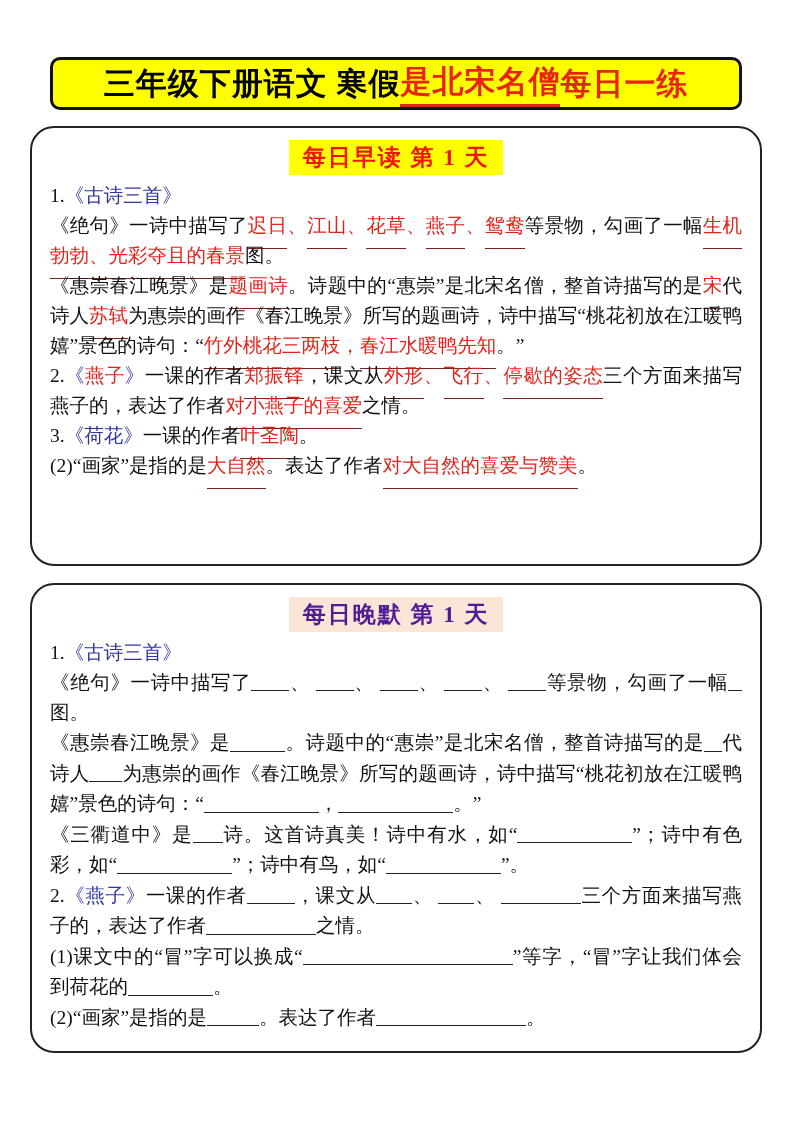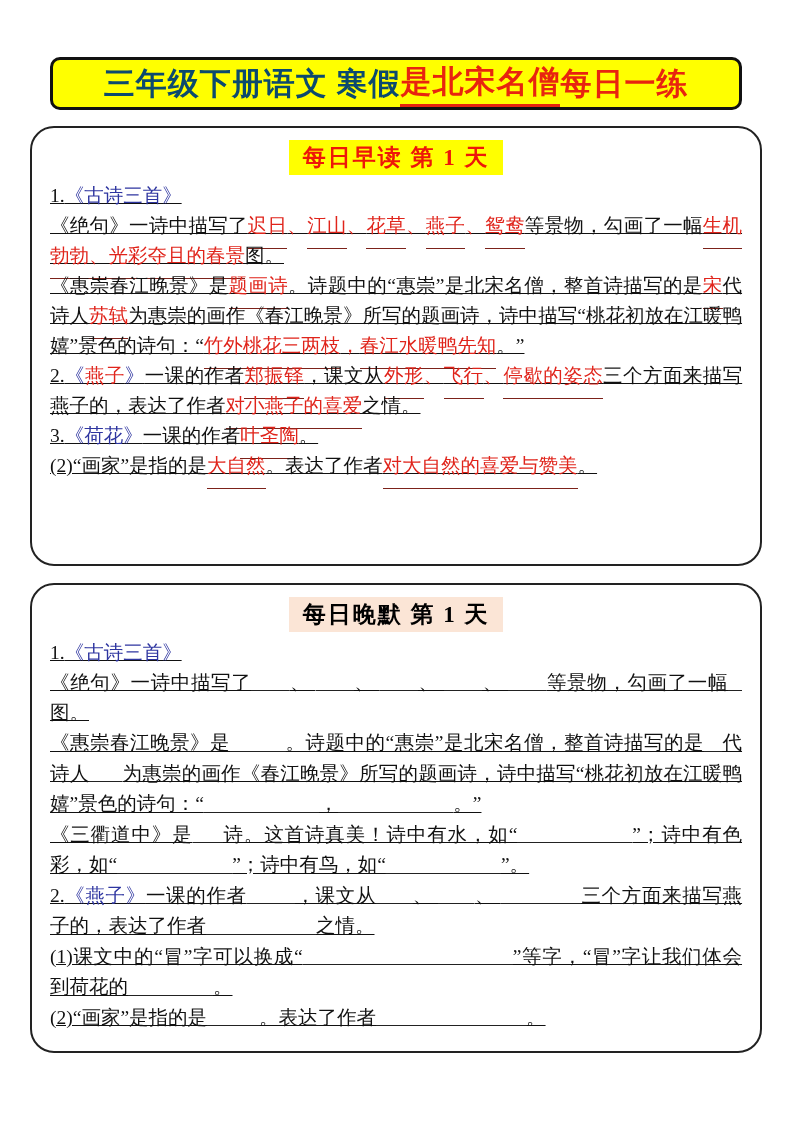--- a/index.html
+++ b/index.html
@@ -17,53 +17,52 @@
     position:absolute;left:50px;top:57px;width:692px;height:53px;
     background:#ffff00;
     border:3px solid #111;
     border-radius:10px;
     display:flex;align-items:center;justify-content:center;
     box-sizing:border-box;
     font-size:31px;font-weight:bold;
     letter-spacing:1px;
     white-space:nowrap;
   }
-  .title-black{color:#0c4a6e;}
+  .title-black{color:#000000;}
   .title-red{color:#e8240f;}
   .title-red-underline{
     color:#e8240f;
     border-bottom:3px solid #e8240f;
     padding-bottom:1px;
   }
 
   
   .box{
     position:absolute;left:30px;width:732px;
     border:2.5px solid #222;
     border-radius:24px;
     box-sizing:border-box;
     padding:10px 18px 12px 18px;
     background:#fff;
-    text-decoration:underline;
   }
   .box-morning{top:126px;height:440px;}
   .box-evening{top:583px;height:470px;}
 
   .box-header{
     text-align:center;
     margin:2px 0 6px 0;
   }
   .hdr-text{
     display:inline-block;
     font-size:23px;font-weight:bold;
     padding:2px 14px;
     letter-spacing:2px;
   }
   .box-morning .hdr-text{color:#ee1609;background:#ffff00;}
-  .box-evening .hdr-text{color:#000000;background:#fbe5d6;}
+  .box-evening .hdr-text{color:#4c1d95;background:#fbe5d6;}
 
   .content{
     font-size:19.5px;
     line-height:30px;
     text-align:justify;
   }
   .para{margin:0;}
 
   .seg-k{color:#111;}
   .seg-b{color:#2e35a0;}

